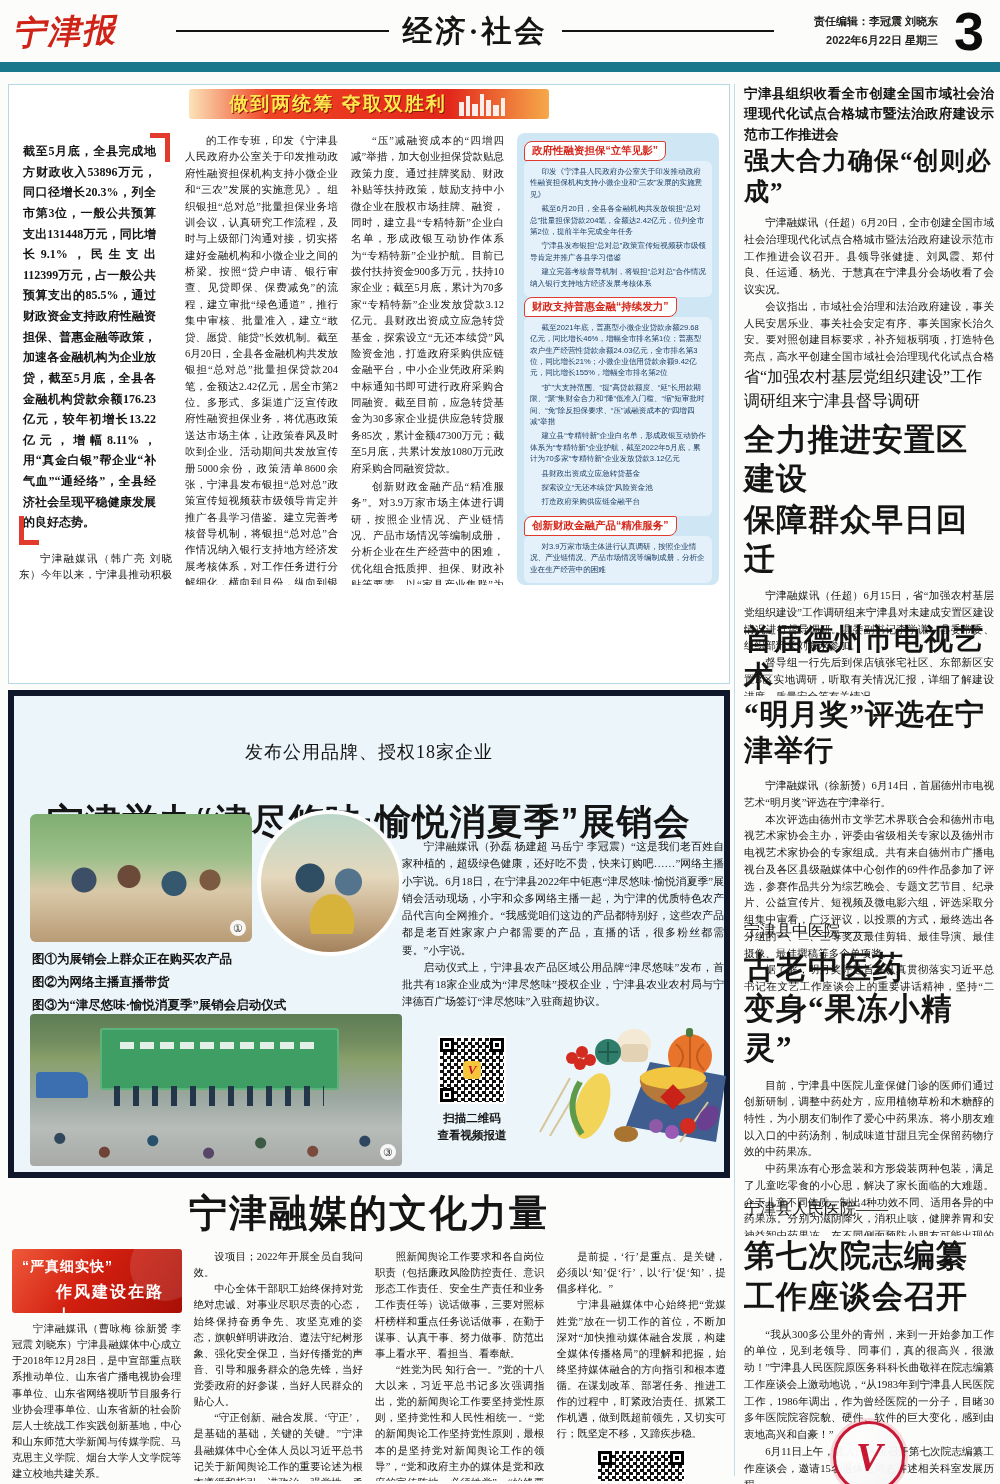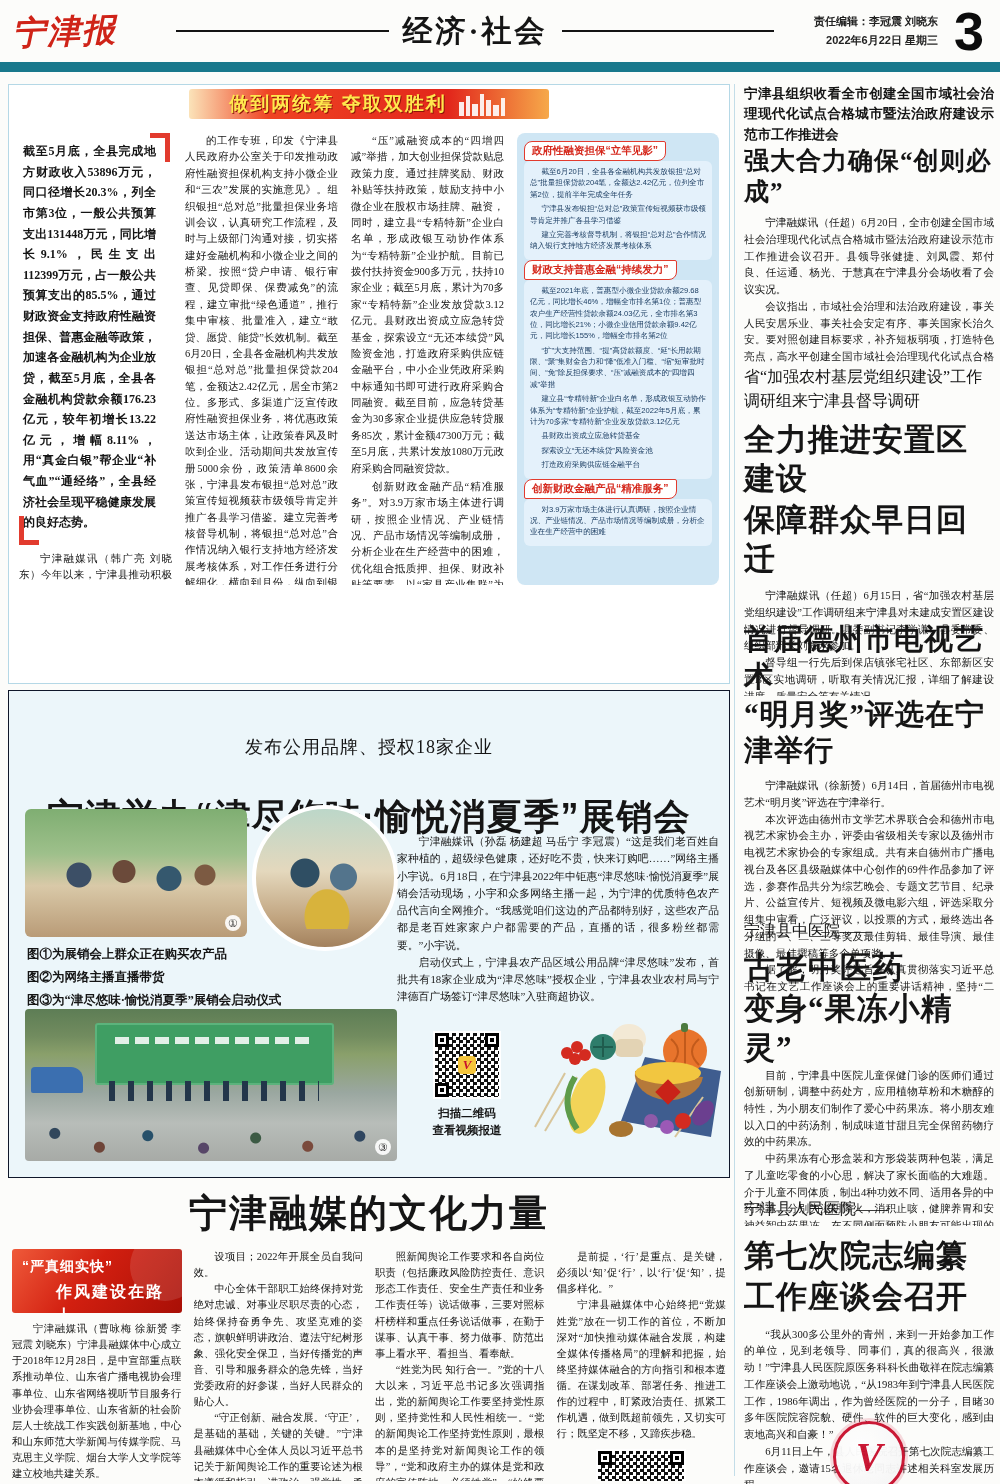--- a/index.html
+++ b/index.html
@@ -50,21 +50,21 @@
   .qr{position:relative;background:#fff;border:2px solid #fff;
       background-image:repeating-conic-gradient(#111 0% 25%,#fff 25% 50%);background-size:7px 7px;}
   .qr .fp{position:absolute;width:14px;height:14px;border:3px solid #000;background:#fff;box-sizing:border-box;}
   .qr .fp::before{content:"";position:absolute;inset:2px;background:#000;}
   .qr .fp.tl{left:0;top:0}.qr .fp.tr{right:0;top:0}.qr .fp.bl{left:0;bottom:0}
   .qr .qlogo{position:absolute;left:50%;top:50%;transform:translate(-50%,-50%);width:18px;height:18px;
       background:#f5c63c;border-radius:4px;display:flex;align-items:center;justify-content:center;
       color:#c8102e;font-weight:900;font-style:italic;font-family:"Liberation Serif",serif;font-size:13px;}
   
   .expo-box{position:absolute;left:8px;top:690px;width:722px;height:488px;background:#ecf6fa;
-            border:1px solid #0f172a;box-sizing:border-box;}
+            border:6px solid #0f172a;box-sizing:border-box;}
   .expo-kicker{position:absolute;left:0;top:44px;width:100%;text-align:center;font-size:18px;letter-spacing:1px;}
   .expo-headline{position:absolute;left:0;top:72px;width:100%;text-align:center;
       font-family:"Liberation Sans",sans-serif;font-weight:900;font-size:36px;letter-spacing:1px;}
   .expo-body{position:absolute;left:388px;top:142px;width:322px;height:172px;overflow:hidden;
       font-size:10.8px;line-height:1.6;text-align:justify;}
   .expo-body p{margin:0;text-indent:2em;}
   .photo{position:absolute;overflow:hidden;}
   .badge{position:absolute;right:6px;bottom:6px;width:16px;height:16px;border-radius:50%;
       background:rgba(255,255,255,.9);font-size:11px;line-height:16px;text-align:center;
       font-family:"Liberation Sans",sans-serif;color:#333;}
@@ -182,20 +182,21 @@
         <p>的工作专班，印发《宁津县人民政府办公室关于印发推动政府性融资担保机构支持小微企业和“三农”发展的实施意见》。组织银担“总对总”批量担保业务培训会议，认真研究工作流程，及时与上级部门沟通对接，切实搭建好金融机构和小微企业之间的桥梁。按照“贷户申请、银行审查、见贷即保、保费减免”的流程，建立审批“绿色通道”，推行集中审核、批量准入，建立“敢贷、愿贷、能贷”长效机制。截至6月20日，全县各金融机构共发放银担“总对总”批量担保贷款204笔，金额达2.42亿元，居全市第2位。多形式、多渠道广泛宣传政府性融资担保业务，将优惠政策送达市场主体，让政策春风及时吹到企业。活动期间共发放宣传册5000余份，政策清单8600余张，宁津县发布银担“总对总”政策宣传短视频获市级领导肯定并推广各县学习借鉴。建立完善考核督导机制，将银担“总对总”合作情况纳入银行支持地方经济发展考核体系，对工作任务进行分解细化，横向到月份，纵向到银行，强力推动银担“总对总”批量担保业务任务的完成。引导银行挖掘存量客户，链式发掘同行和上下游客户资源，促进融担业务快速打开局面。</p>
 
       </div>
       <div class="lcol">
         <p>“压”减融资成本的“四增四减”举措，加大创业担保贷款贴息政策力度。通过挂牌奖励、财政补贴等扶持政策，鼓励支持中小微企业在股权市场挂牌、融资，同时，建立县“专精特新”企业白名单，形成政银互动协作体系为“专精特新”企业护航。目前已拨付扶持资金900多万元，扶持10家企业；截至5月底，累计为70多家“专精特新”企业发放贷款3.12亿元。县财政出资成立应急转贷基金，探索设立“无还本续贷”风险资金池，打造政府采购供应链金融平台，中小企业凭政府采购中标通知书即可进行政府采购合同融资。截至目前，应急转贷基金为30多家企业提供应急转贷服务85次，累计金额47300万元；截至5月底，共累计发放1080万元政府采购合同融资贷款。</p>
         <p>创新财政金融产品“精准服务”。对3.9万家市场主体进行调研，按照企业情况、产业链情况、产品市场情况等编制成册，分析企业在生产经营中的困难，优化组合抵质押、担保、财政补贴等要素。以“家具产业集群”为突破口，把“总对总”的担保方案嫁接到此业务，按照“集群授信、担保减免、风险可控、高效便捷”的原则，整合原木、白茬、半成品、产成品等抵押物，融合政府信用担保和贴息担保，对家具产业集群业务给予单户不高于500万的信贷支持。截至目前共发放贷款720万元，惠及6家企业。“水电房租贷”普惠主体，根据小微企业、个体工商户实际经营及上年度用水、电、房屋租赁费等情况，原则按照1:1额度进行授信，根据授信额度进行区分，最高授信额度不超50万元，由市融担保公司提供全额连带责任保证，法定代表人及实际控制人提供夫妻连带责任保证。截至目前共发放贷款350万元，惠及28家企业。</p>
       </div>
       <div class="infocol">
         <div class="info-title">政府性融资担保“立竿见影”</div>
         <div class="info-panel">
+          <p>印发《宁津县人民政府办公室关于印发推动政府性融资担保机构支持小微企业和“三农”发展的实施意见》</p>
           <p>截至6月20日，全县各金融机构共发放银担“总对总”批量担保贷款204笔，金额达2.42亿元，位列全市第2位，提前半年完成全年任务</p>
           <p>宁津县发布银担“总对总”政策宣传短视频获市级领导肯定并推广各县学习借鉴</p>
           <p>建立完善考核督导机制，将银担“总对总”合作情况纳入银行支持地方经济发展考核体系</p>
         </div>
         <div class="info-title">财政支持普惠金融“持续发力”</div>
         <div class="info-panel">
           <p>截至2021年底，普惠型小微企业贷款余额29.68亿元，同比增长46%，增幅全市排名第1位；普惠型农户生产经营性贷款余额24.03亿元，全市排名第3位，同比增长21%；小微企业信用贷款余额9.42亿元，同比增长155%，增幅全市排名第2位</p>
           <p>“扩”大支持范围、“提”高贷款额度、“延”长用款期限、“聚”集财金合力和“降”低准入门槛、“缩”短审批时间、“免”除反担保要求、“压”减融资成本的“四增四减”举措</p>
           <p>建立县“专精特新”企业白名单，形成政银互动协作体系为“专精特新”企业护航，截至2022年5月底，累计为70多家“专精特新”企业发放贷款3.12亿元</p>
           <p>县财政出资成立应急转贷基金</p>
@@ -347,21 +348,21 @@
       <div class="rbody" style="height:216px">
         <p>宁津融媒讯（徐新赟）6月14日，首届德州市电视艺术“明月奖”评选在宁津举行。</p>
         <p>本次评选由德州市文学艺术界联合会和德州市电视艺术家协会主办，评委由省级相关专家以及德州市电视艺术家协会的专家组成。共有来自德州市广播电视台及各区县级融媒体中心创作的69件作品参加了评选，参赛作品共分为综艺晚会、专题文艺节目、纪录片、公益宣传片、短视频及微电影六组，评选采取分组集中审看，广泛评议，以投票的方式，最终选出各分组的一、二、三等奖及最佳剪辑、最佳导演、最佳摄像、最佳撰稿等多个单项奖。</p>
         <p>据了解，明月奖评选旨在认真贯彻落实习近平总书记在文艺工作座谈会上的重要讲话精神，坚持“二为”方向和“双百”方针，坚持“以优秀的作品鼓舞人”的原则，坚持正确的艺术导向，弘扬主旋律，提倡多样化，落实市委、市政府关于大力发展文化事业和文化产业的战略部署，突出德州文化特色，促进德州市电视艺术创作水平不断提高。</p>
       </div>
     </article>
 
     <article class="rart" style="height:278px">
       <div class="kicker-serif">宁津县中医院——</div>
       <div class="rhead" style="font-size:31px;margin:6px 0 2px 0">古老中医药</div>
-      <div class="rhead" style="font-size:31px;">变身“果冻小精灵”</div>
+      <div class="rhead" style="font-size:31px;margin-bottom:10px">变身“果冻小精灵”</div>
       <div class="rbody" style="height:158px">
         <p>目前，宁津县中医院儿童保健门诊的医师们通过创新研制，调整中药处方，应用植物草粉和木糖醇的特性，为小朋友们制作了爱心中药果冻。将小朋友难以入口的中药汤剂，制成味道甘甜且完全保留药物疗效的中药果冻。</p>
         <p>中药果冻有心形盒装和方形袋装两种包装，满足了儿童吃零食的小心思，解决了家长面临的大难题。介于儿童不同体质，制出4种功效不同、适用各异的中药果冻。分别为滋阴降火，消积止咳，健脾养胃和安神益智中药果冻，在不同侧面预防小朋友可能出现的症状。</p>
 
       </div>
     </article>
 
     <article class="rart" style="flex:1">
       <div class="kicker-serif">宁津县人民医院——</div>
       <div class="rhead" style="font-size:31px;margin:16px 0 2px 0">第七次院志编纂</div>

